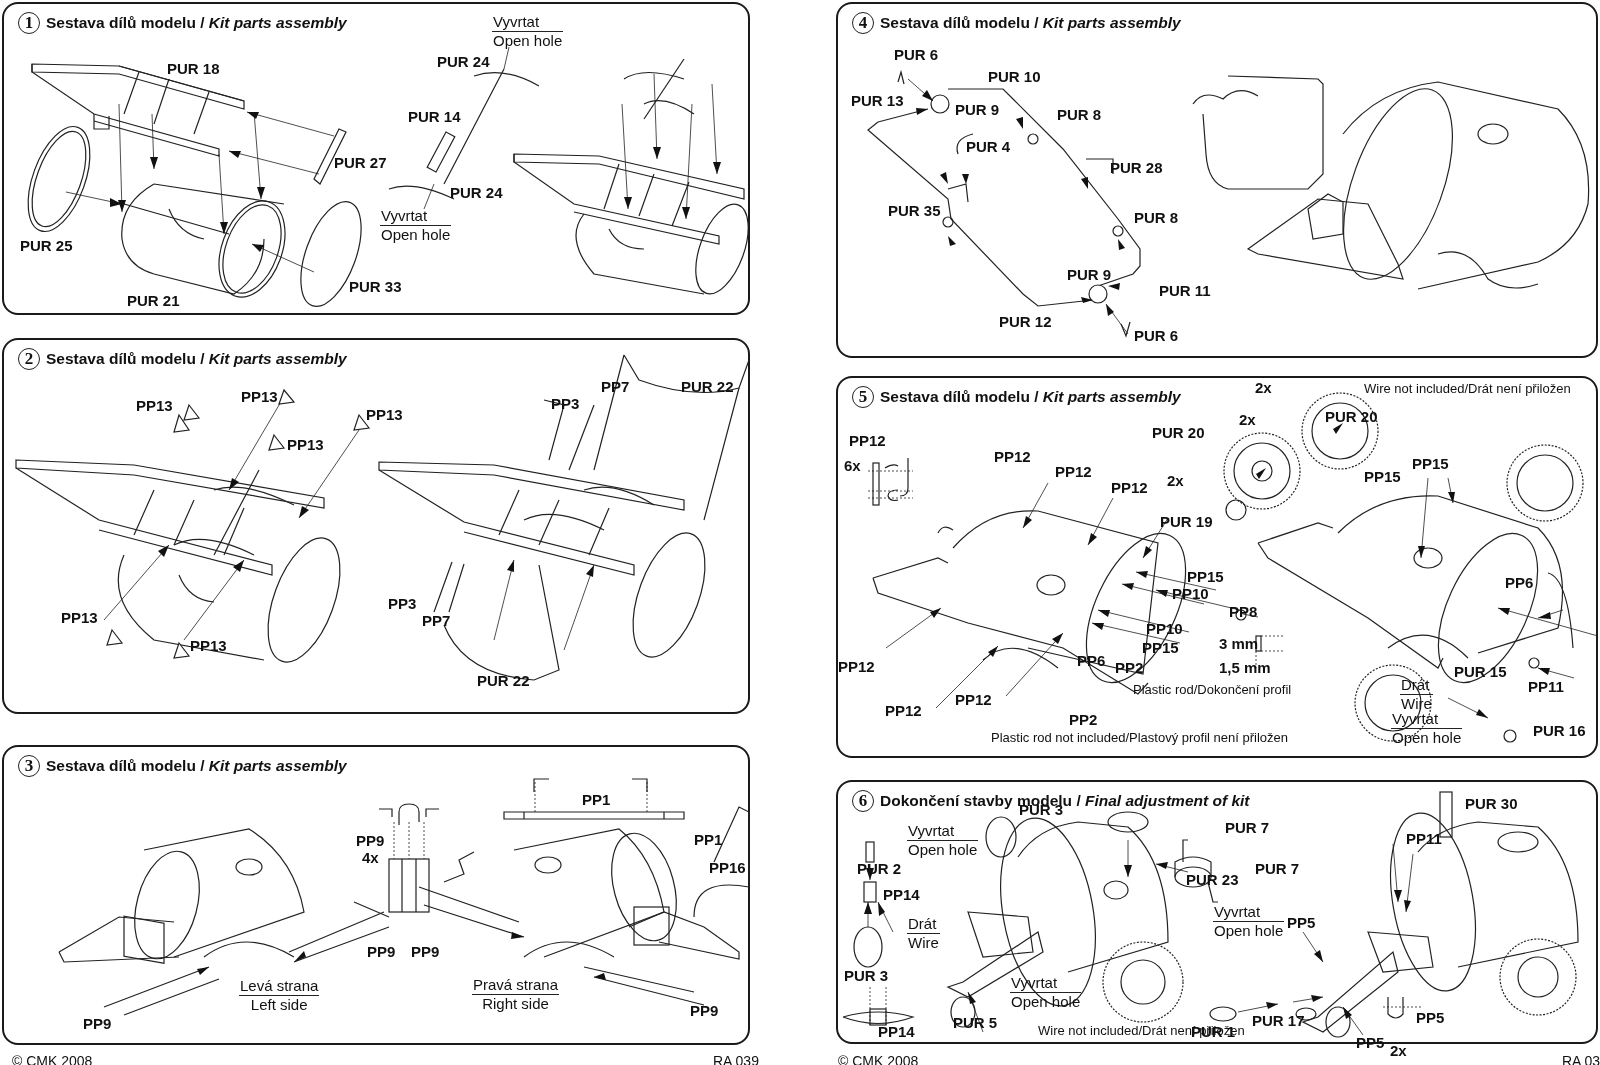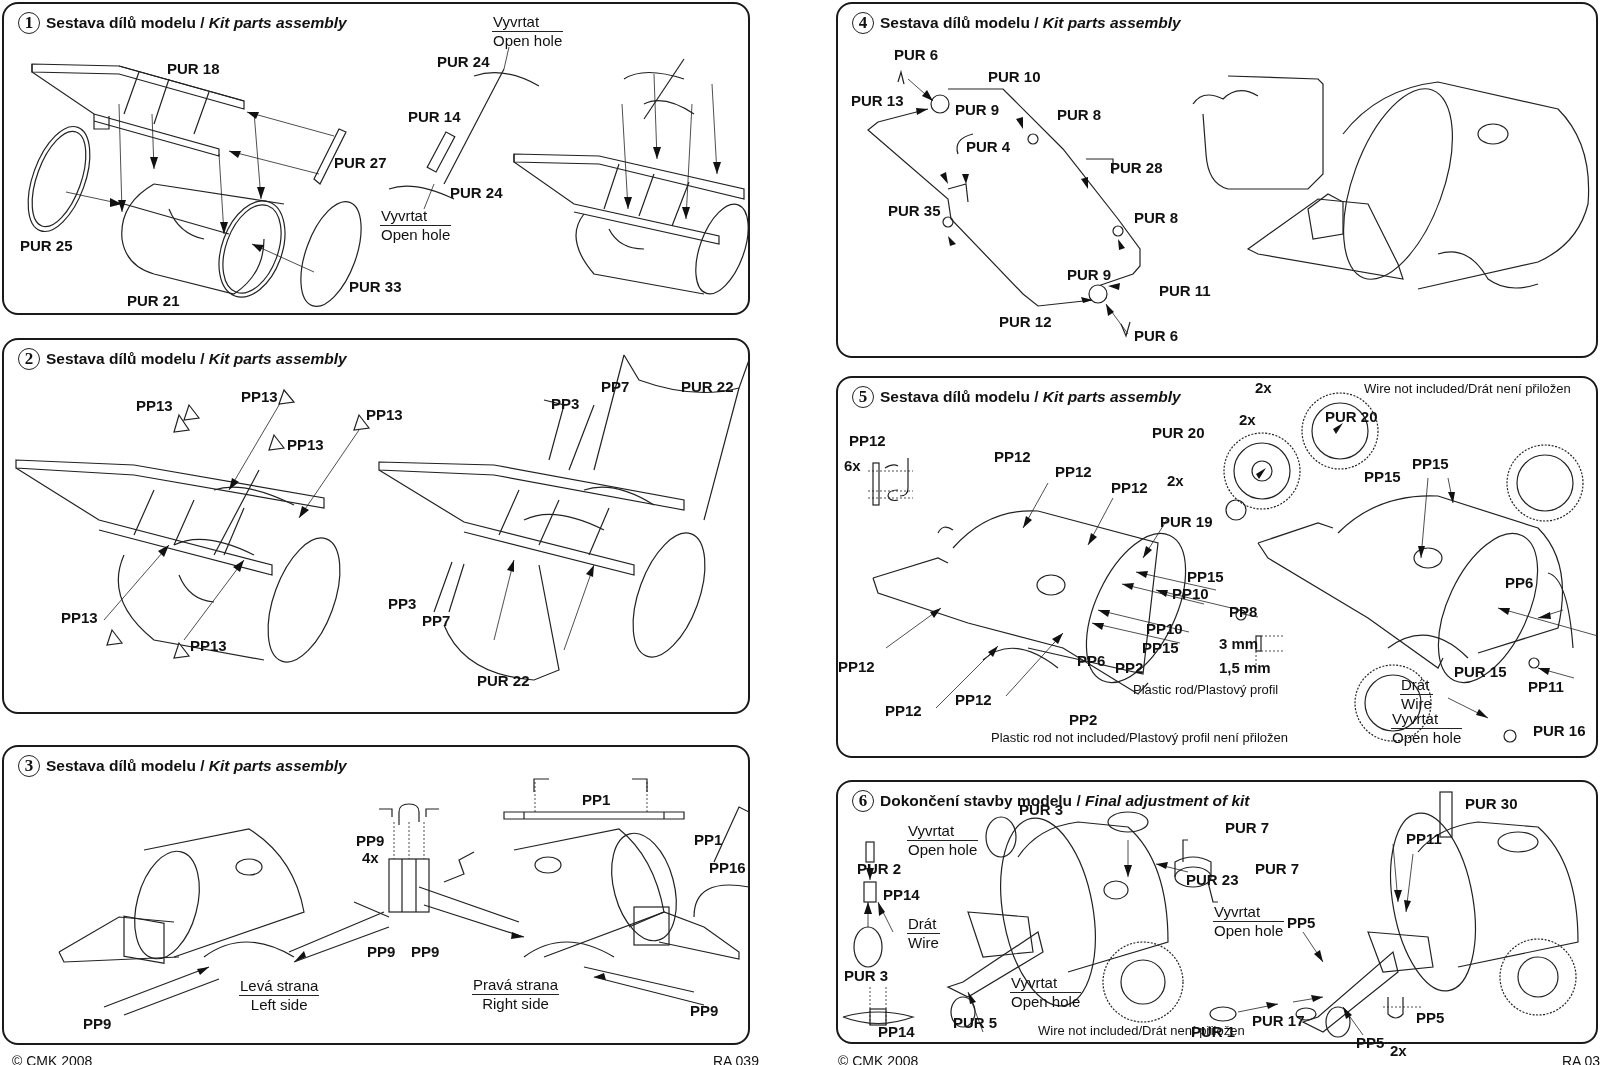--- a/index.html
+++ b/index.html
@@ -426,21 +426,21 @@
   <div class="lbl" style="left:0px;top:280px;">PP12</div>
   <div class="lbl" style="left:47px;top:324px;">PP12</div>
   <div class="lbl" style="left:117px;top:313px;">PP12</div>
 
   <div class="lbl" style="left:667px;top:196px;">PP6</div>
   <div class="lbl" style="left:616px;top:285px;">PUR 15</div>
   <div class="lbl" style="left:690px;top:300px;">PP11</div>
   <div class="lbl" style="left:695px;top:344px;">PUR 16</div>
   <div class="lbl" style="left:381px;top:257px;">3 mm</div>
   <div class="lbl" style="left:381px;top:281px;">1,5 mm</div>
-  <div class="small" style="left:295px;top:304px;">Plastic rod/Plastový profil</div>
+  <div class="small" style="left:295px;top:304px;">Plastic rod/Dokončení profil</div>
   <div class="small" style="left:153px;top:352px;">Plastic rod not included/Plastový profil není přiložen</div>
   <div class="note" style="left:562px;top:298px;">
     <span class="top">Drát</span>
     <span class="bot">Wire</span>
   </div>
   <div class="note" style="left:553px;top:332px;">
     <span class="top">Vyvrtat</span>
     <span class="bot">Open hole</span>
   </div>
 </div>

